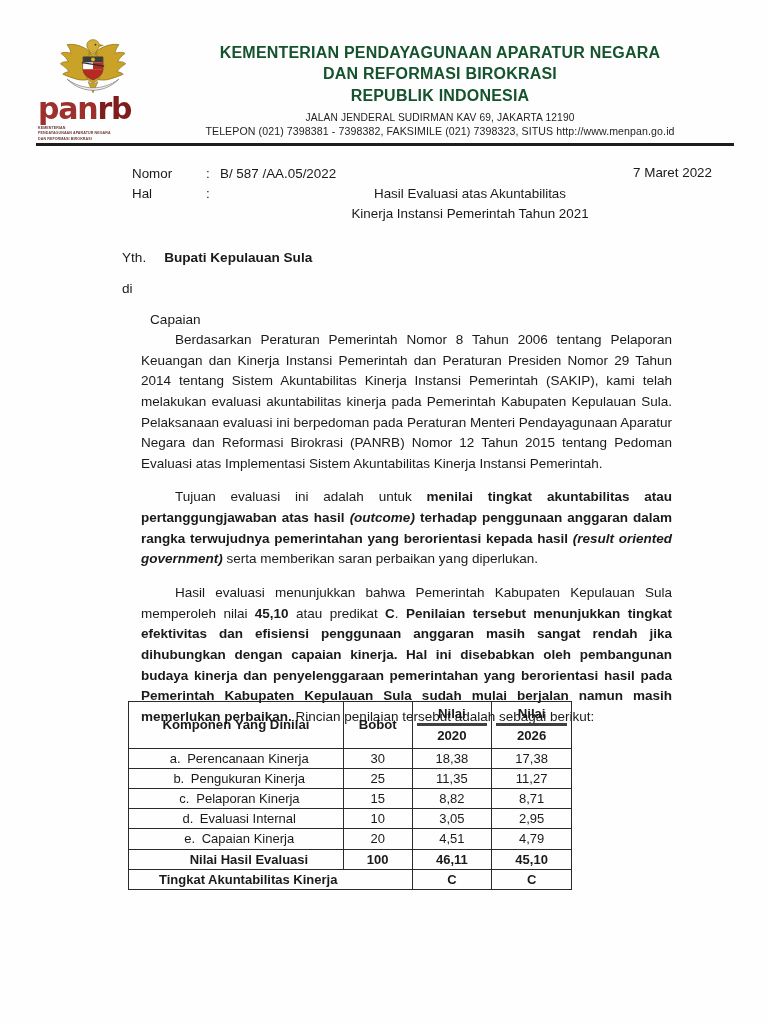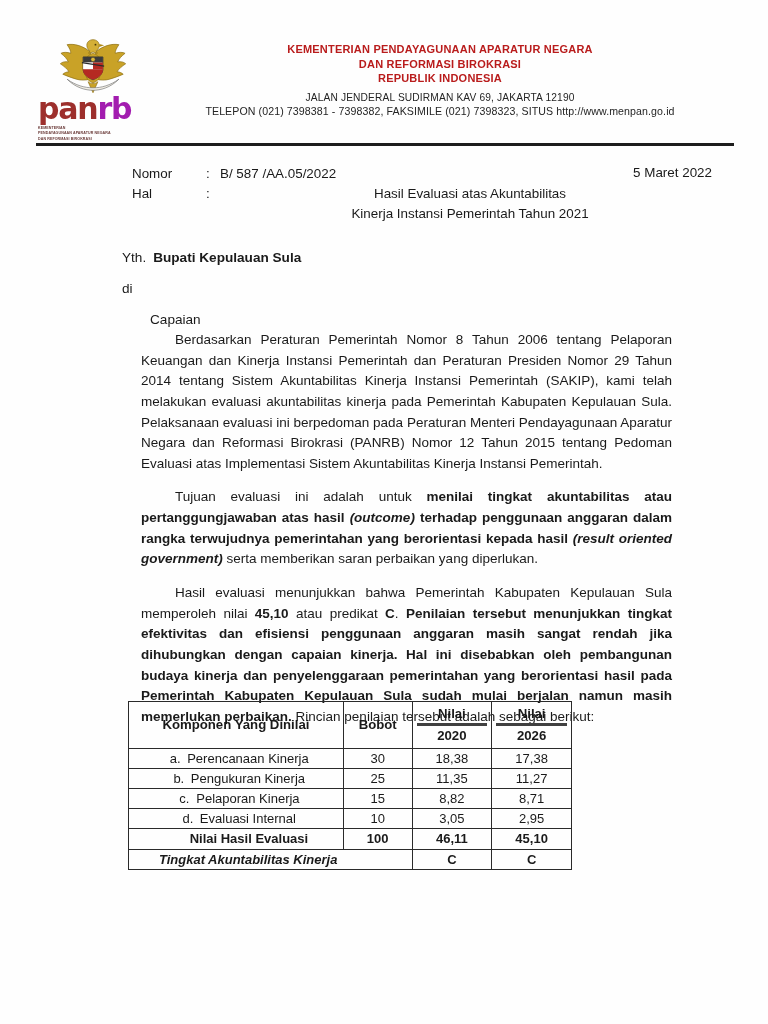--- a/index.html
+++ b/index.html
@@ -45,45 +45,45 @@
     margin-top: 1px;
     font-family: "DejaVu Sans", sans-serif;
     font-size: 30px;
     font-weight: 700;
     letter-spacing: -1.2px;
     line-height: 0.95;
     text-align: left;
     padding-left: 4px;
   }
   .panrb-pan { color: #9d2f2c; }
-  .panrb-rb  { color: #a21caf; }
+  .panrb-rb  { color: #7f1d1d; }
   .panrb-sub {
     text-align: left;
     padding-left: 4px;
     margin-top: 2px;
     font-size: 3.6px;
     line-height: 1.55;
     font-weight: 700;
     color: #6a3a38;
     letter-spacing: 0.1px;
   }
 
   .ministry-titles {
     position: absolute;
     left: 160px;
     right: 48px;
     top: 42px;
     text-align: center;
   }
   .ministry-titles .t-line {
-    font-size: 11px;
+    font-size: 16px;
     font-weight: 700;
     letter-spacing: 0.2px;
     line-height: 1.33;
-    color: #b91c1c;
+    color: #14532d;
   }
   .addr-line {
     margin-top: 6px;
     font-size: 10.2px;
     letter-spacing: 0.15px;
     color: #242424;
   }
   .addr-line2 {
     margin-top: 2px;
     font-size: 10.6px;
@@ -126,21 +126,21 @@
   
   .addressee {
     position: absolute;
     left: 122px;
     top: 248px;
     font-size: 13.6px;
     line-height: 1.5;
   }
   .addressee .yth {
     display: flex;
-    gap: 7px;
+    gap: 18px;
     align-items: baseline;
   }
   .addressee .recipient { font-weight: 700; }
   .addressee .di { margin-top: 11px; }
   .addressee .city { margin-top: 10px; padding-left: 28px; }
 
   
   .body-text {
     position: absolute;
     left: 141px;
@@ -211,21 +211,21 @@
   td.c-komponen { text-align: center; padding-left: 6px; font-size: 13px; }
   td.c-komponen .idx {
     display: inline-block;
     width: 24px;
   }
   td.c-num { text-align: center; font-size: 13px; }
 
   tr.total-row td { font-weight: 700; font-size: 13px; }
   tr.total-row td.c-komponen { padding-left: 30px; margin-top: 32px; }
   tr.grade-row td { font-weight: 700; font-size: 13px; }
-  tr.grade-row td.c-komponen { padding-left: 30px; text-align: left; font-style: italic; }
+  tr.grade-row td.c-komponen { padding-left: 30px; text-align: left; }
 </style>
 </head>
 <body>
 
 <div class="page">
 
   <div class="letterhead">
 
     <div class="logo-block">
       <svg class="garuda" viewBox="0 0 120 94">
@@ -282,21 +282,21 @@
       <span class="ref-value">B/ 587 /AA.05/2022</span>
     </div>
     <div class="ref-row">
       <span class="ref-label">Hal</span>
       <span class="ref-colon">:</span>
       <span class="ref-value">
         <span class="l2">Hasil Evaluasi atas Akuntabilitas</span>
         <span class="l2">Kinerja Instansi Pemerintah Tahun 2021</span>
       </span>
     </div>
-    <div class="letter-date">5 Maret 2022</div>
+    <div class="letter-date">7 Maret 2022</div>
   </div>
 
   <div class="addressee">
     <div class="yth">
       <span>Yth.</span>
       <span class="recipient">Bupati Kepulauan Sula</span>
     </div>
     <div class="di">di</div>
     <div class="city">Capaian</div>
   </div>
@@ -349,20 +349,26 @@
           <td class="c-num">15</td>
           <td class="c-num">8,82</td>
           <td class="c-num">8,71</td>
         </tr>
         <tr>
           <td class="c-komponen"><span class="idx">d.</span><span>Evaluasi Internal</span></td>
           <td class="c-num">10</td>
           <td class="c-num">3,05</td>
           <td class="c-num">2,95</td>
         </tr>
+        <tr>
+          <td class="c-komponen"><span class="idx">e.</span><span>Capaian Kinerja</span></td>
+          <td class="c-num">20</td>
+          <td class="c-num">4,51</td>
+          <td class="c-num">4,79</td>
+        </tr>
         <tr class="total-row">
           <td class="c-komponen">Nilai Hasil Evaluasi</td>
           <td class="c-num">100</td>
           <td class="c-num">46,11</td>
           <td class="c-num">45,10</td>
         </tr>
         <tr class="grade-row">
           <td class="c-komponen" colspan="2">Tingkat Akuntabilitas Kinerja</td>
           <td class="c-num">C</td>
           <td class="c-num">C</td>

